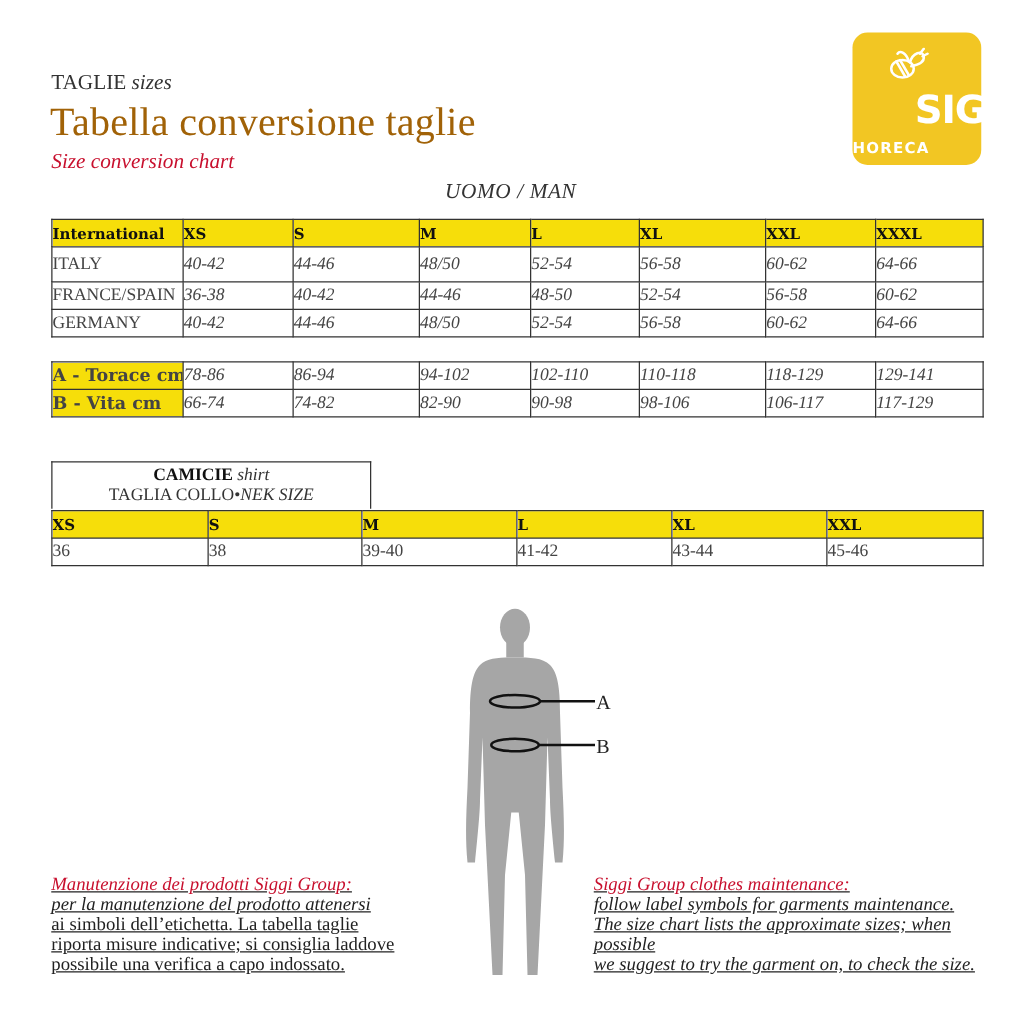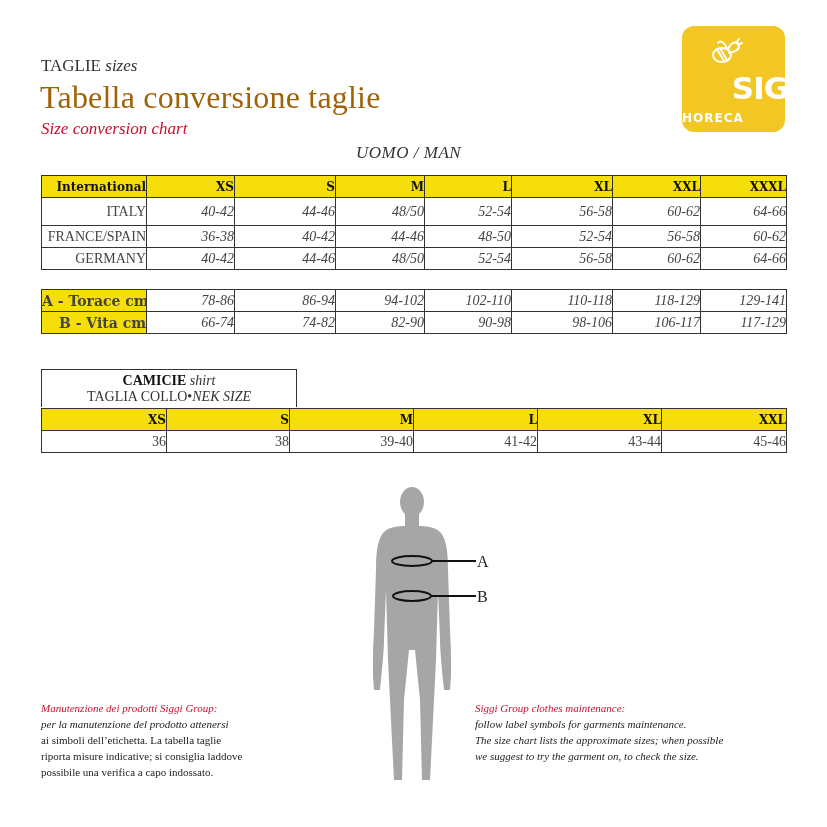--- a/index.html
+++ b/index.html
@@ -8,28 +8,28 @@
   .kicker { left:41px; top:56px; font-size:17px; color:#333; }
   .kicker i { font-style:italic; }
   .title { left:40px; top:79px; font-size:32px; color:#a16207; white-space:nowrap; letter-spacing:0.2px; }
   .subtitle { left:41px; top:119px; font-size:17px; color:#c8102e; font-style:italic; }
   .section { left:356px; top:143px; font-size:17px; font-style:italic; color:#333; letter-spacing:0.5px; }
   .logo { left:682px; top:26px; width:103px; height:106px; background:#f2c623; border-radius:12px; }
   .logo .bee { position:absolute; left:26px; top:12px; width:36px; height:26px; }
   .logo .brand { position:absolute; left:0; width:103px; top:44px; text-align:center; color:#fff; font-family:"DejaVu Sans", sans-serif; font-weight:bold; font-size:31px; letter-spacing:-1px;padding-left:44px; }
   .logo .sub { position:absolute; left:0; width:103px; top:85px; text-align:left; color:#fff; font-family:"DejaVu Sans", sans-serif; font-weight:bold; font-size:12px; letter-spacing:1px; }
   table.grid { position:absolute; border-collapse:collapse; table-layout:fixed; }
-  table.grid td { border:1.5px solid #333; text-align:right; padding:0; font-size:14px; color:#444; overflow:hidden; white-space:nowrap; }
+  table.grid td { border:1.5px solid #333; text-align:left; padding:0; font-size:14px; color:#444; overflow:hidden; white-space:nowrap; }
   table.grid tr.hd td { background:#f6de0a; font-weight:bold; color:#111; font-family:"DejaVu Serif", serif; font-size:12px; }
   table.grid td.lbl { font-style:normal; }
   table.grid td.val { font-style:italic; }
   td.ylbl { background:#f6de0a; font-weight:bold; color:#111; font-family:"DejaVu Serif", serif; font-size:12px; }
   .shirt-hdr { left:41px; top:369px; width:256px; height:38px; border:1.5px solid #333; border-bottom:none; text-align:center; font-size:14px; line-height:16px; padding-top:3px; box-sizing:border-box; color:#333; }
   .shirt-hdr b { color:#111; }
-  .note { font-size:11px; line-height:16px; color:#222; }
+  .note { font-size:15px; line-height:16px; color:#222;text-decoration:underline; }
   .note .h { color:#c8102e; font-style:italic; }
   .note-it { left:41px; top:700px; width:290px; }
   .note-en { left:475px; top:700px; width:330px; font-style:italic; }
   .note-it .l1 { font-style:italic; }
 </style>
 </head>
 <body>
 
 <div class="abs kicker"><span>TAGLIE</span> <i>sizes</i></div>
 <div class="abs title">Tabella conversione taglie</div>

